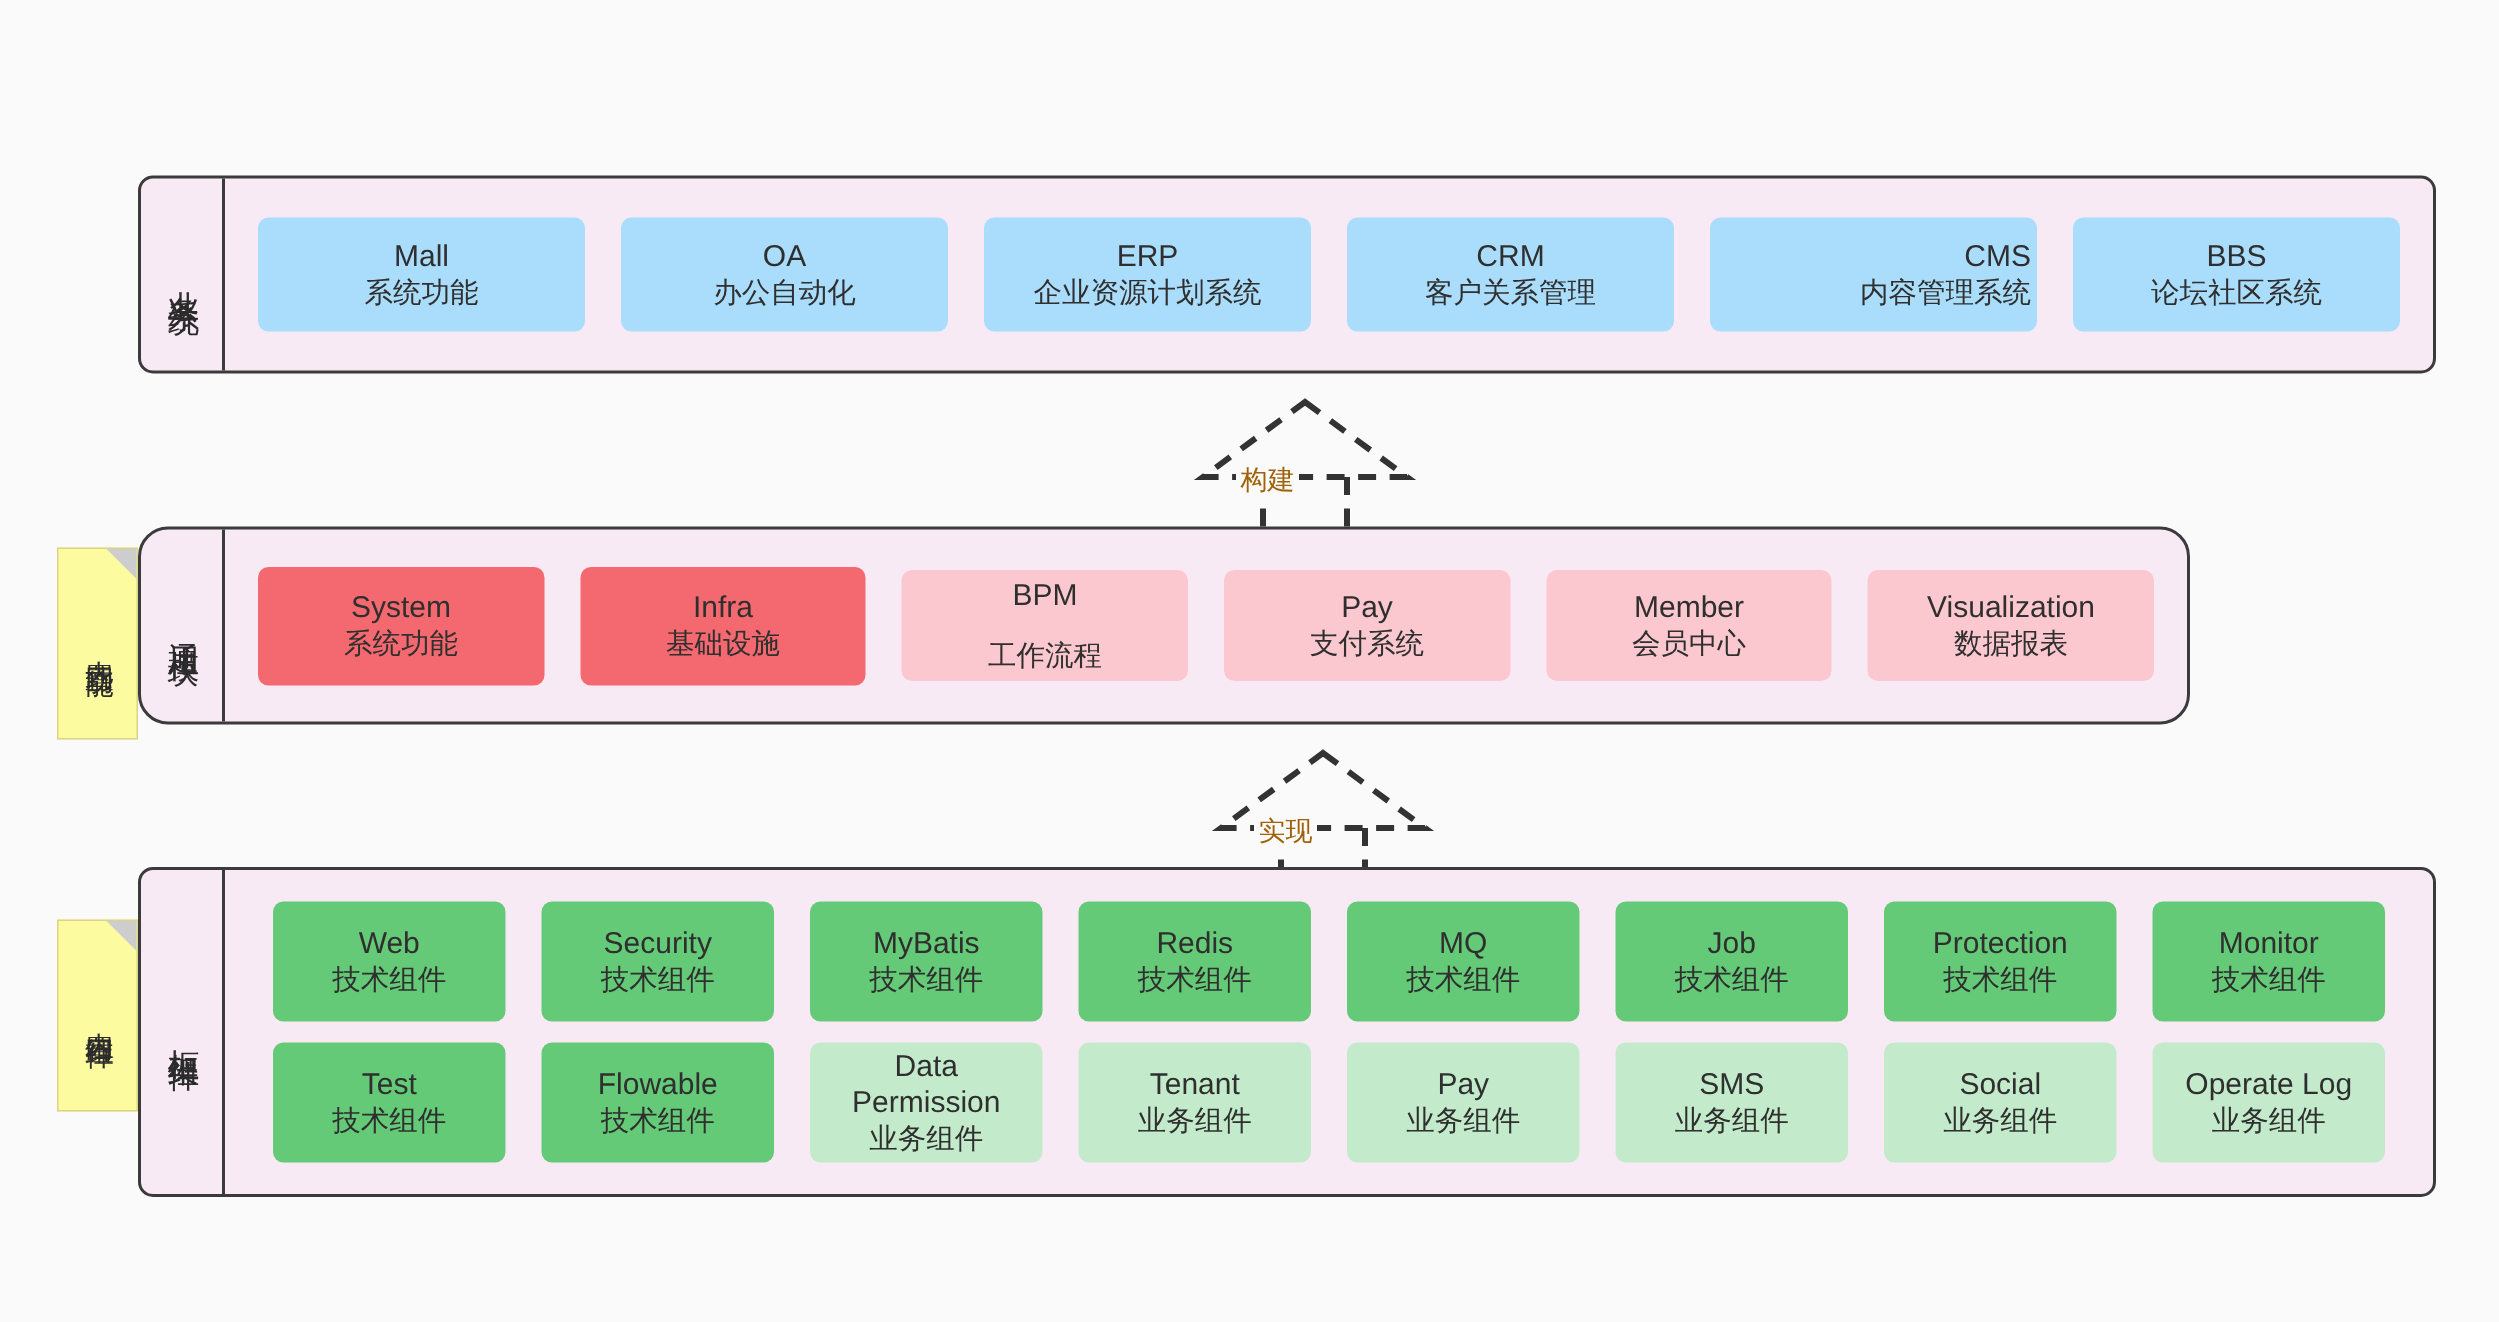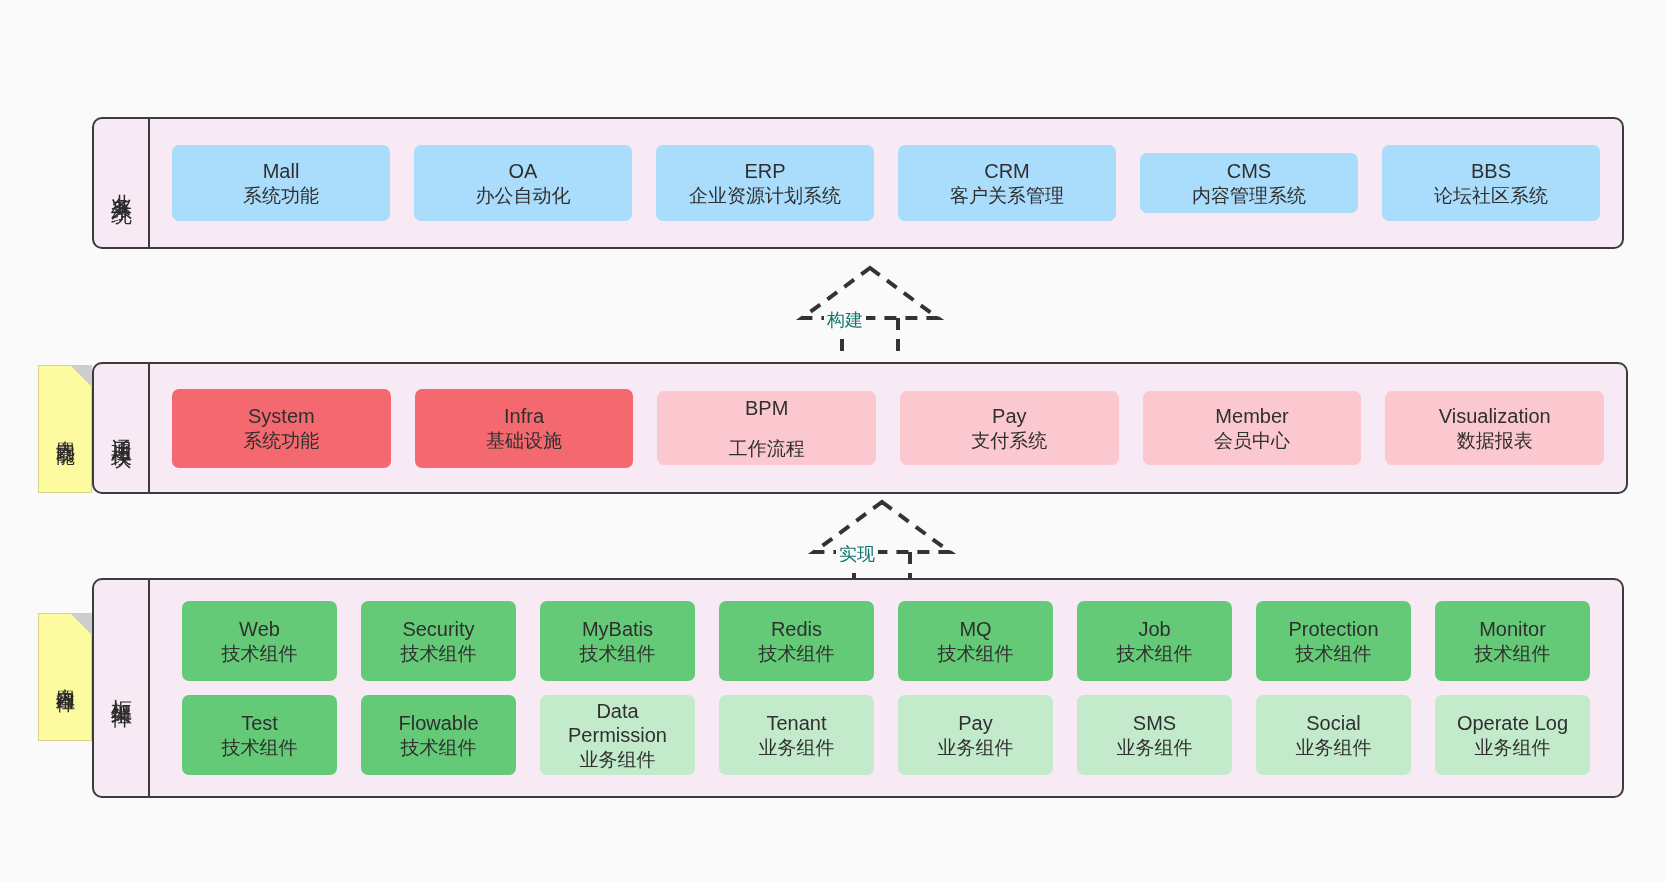--- a/index.html
+++ b/index.html
@@ -118,21 +118,21 @@
     height: 0;
     border-left: 20px solid transparent;
     border-top: 20px solid #cdcdcd;
   }
 
   
   .arrow { position: absolute; }
   .arrow .lbl {
     position: absolute;
     font-size: 18px;
-    color: #0f766e;
+    color: #a16207;
     background: #fafafa;
     padding: 0 3px;
     white-space: nowrap;
     user-select: none;
   }
 </style>
 </head>
 <body>
 
 <div id="canvas">
@@ -149,21 +149,21 @@
         <span class="t2">办公自动化</span>
       </div>
       <div class="card blue" style="height:76px;">
         <span class="t1">ERP</span>
         <span class="t2">企业资源计划系统</span>
       </div>
       <div class="card blue" style="height:76px;">
         <span class="t1">CRM</span>
         <span class="t2">客户关系管理</span>
       </div>
-      <div class="card blue" style="height:60px;">
+      <div class="card blue" style="height:76px;align-items:flex-end;">
         <span class="t1">CMS</span>
         <span class="t2">内容管理系统</span>
       </div>
       <div class="card blue" style="height:76px;">
         <span class="t1">BBS</span>
         <span class="t2">论坛社区系统</span>
       </div>
     </div>
   </div>
 
@@ -174,21 +174,21 @@
       <line x1="108" y1="56" x2="108" y2="98" stroke="#333333" stroke-width="4" stroke-dasharray="12,9"></line>
     </svg>
     <span class="lbl" style="left:34px; top:46px;">构建</span>
   </div>
 
   <div class="sticky" style="left:38px; top:365px; height:128px;">
     <span class="fold"></span>
     <span>内置功能</span>
   </div>
 
-  <div class="layer" id="layer-common" style="left:92px; top:362px; width:1536px; height:132px;">
+  <div class="layer" id="layer-common" style="left:92px; top:351px; width:1368px; height:132px;border-radius:20px;">
     <div class="layer-title">通用模块</div>
     <div class="layer-body">
       <div class="card red" style="height:79px;">
         <span class="t1">System</span>
         <span class="t2">系统功能</span>
       </div>
       <div class="card red" style="height:79px;">
         <span class="t1">Infra</span>
         <span class="t2">基础设施</span>
       </div>

